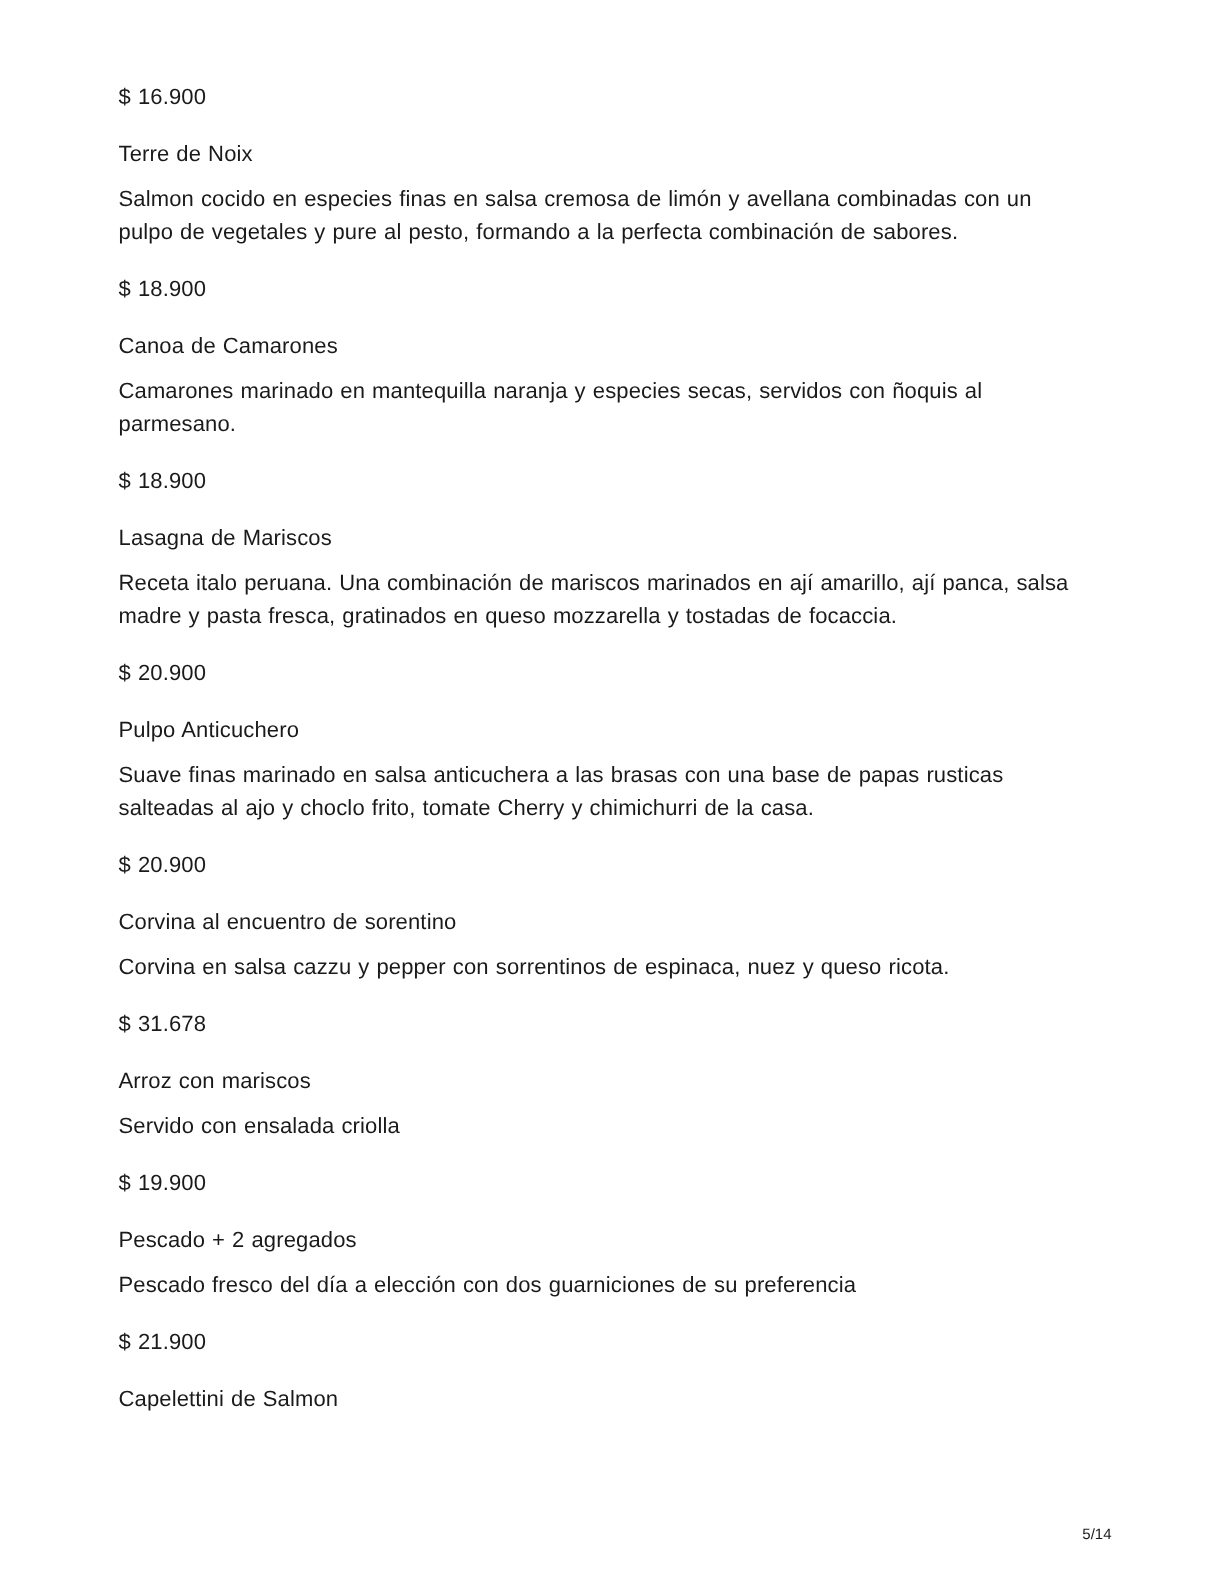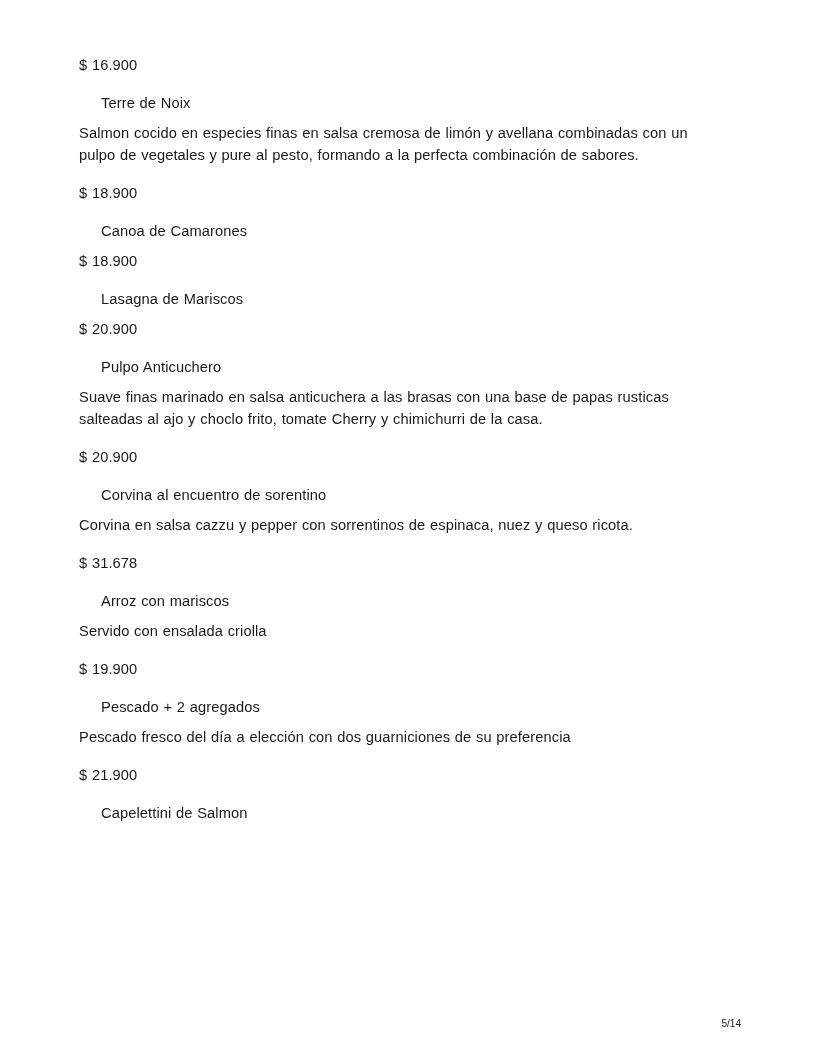--- a/index.html
+++ b/index.html
@@ -30,21 +30,20 @@
   .para {
     margin: 0 0 16px 0;
     font-size: 14.67px;
     line-height: 22px;
     font-weight: 400;
     letter-spacing: 0.1px;
     word-spacing: 0.5px;
   }
   .para.title {
     margin-bottom: 8px;
-    margin-left: 22px;
   }
   .para.price {
     margin-bottom: 16px;
   }
   .para.description {
     margin-bottom: 16px;
   }
   .page-footer {
     position: absolute;
     top: 1017px;
@@ -57,22 +56,24 @@
 </head>
 <body style="--page-bg: #ffffff; --text-color: #1a1a1a;">
 
 <div class="page">
   <main class="content">
       <p class="para price">$ 16.900</p>
       <p class="para title">Terre de Noix</p>
       <p class="para description">Salmon cocido en especies finas en salsa cremosa de limón y avellana combinadas con un pulpo de vegetales y pure al pesto, formando a la perfecta combinación de sabores.</p>
       <p class="para price">$ 18.900</p>
       <p class="para title">Canoa de Camarones</p>
+      <p class="para description">Camarones marinado en mantequilla naranja y especies secas, servidos con ñoquis al parmesano.</p>
       <p class="para price">$ 18.900</p>
       <p class="para title">Lasagna de Mariscos</p>
+      <p class="para description">Receta italo peruana. Una combinación de mariscos marinados en ají amarillo, ají panca, salsa madre y pasta fresca, gratinados en queso mozzarella y tostadas de focaccia.</p>
       <p class="para price">$ 20.900</p>
       <p class="para title">Pulpo Anticuchero</p>
       <p class="para description">Suave finas marinado en salsa anticuchera a las brasas con una base de papas rusticas salteadas al ajo y choclo frito, tomate Cherry y chimichurri de la casa.</p>
       <p class="para price">$ 20.900</p>
       <p class="para title">Corvina al encuentro de sorentino</p>
       <p class="para description">Corvina en salsa cazzu y pepper con sorrentinos de espinaca, nuez y queso ricota.</p>
       <p class="para price">$ 31.678</p>
       <p class="para title">Arroz con mariscos</p>
       <p class="para description">Servido con ensalada criolla</p>
       <p class="para price">$ 19.900</p>

